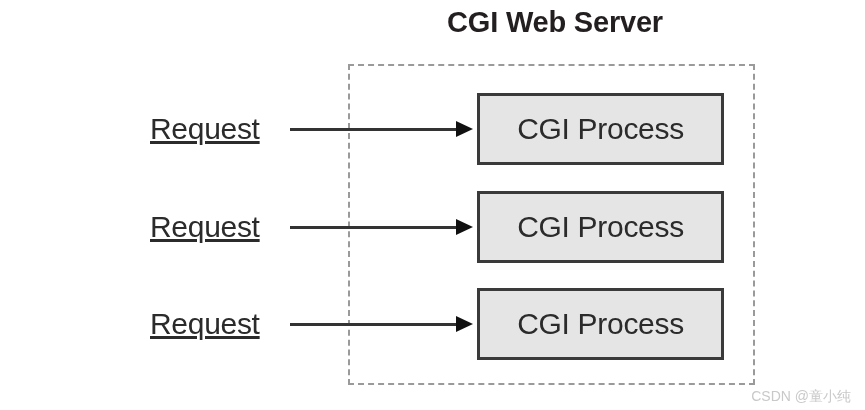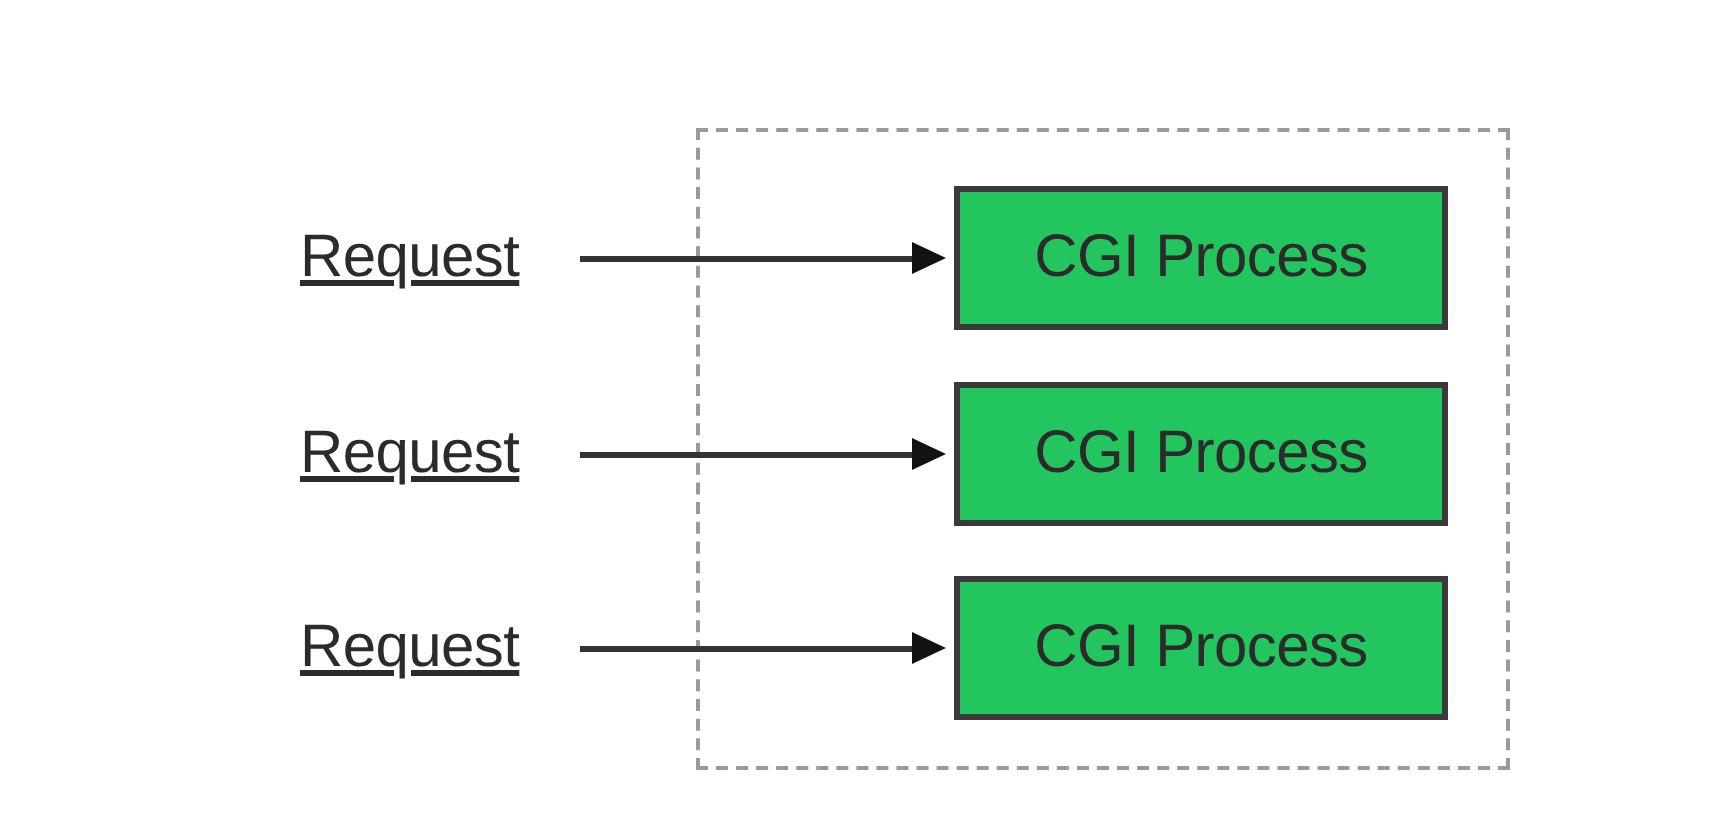--- a/index.html
+++ b/index.html
@@ -90,21 +90,21 @@
     border-left: 17px solid #111111;
   }
   .process-box {
     position: absolute;
     left: 477px;
     top: 0;
     width: 247px;
     height: 72px;
     border: 3px solid #3a3a3a;
     box-sizing: border-box;
-    background: #22c55e;
+    background: #e5e5e5;
     display: flex;
     align-items: center;
     justify-content: center;
   }
   .process-label {
     font-size: 30px;
     color: #2b2b2b;
     line-height: 34px;
     white-space: nowrap;
     letter-spacing: -0.3px;
@@ -119,20 +119,21 @@
     color: #c9c9c9;
     white-space: nowrap;
     user-select: none;
   }
 </style>
 </head>
 <body>
 
 <div id="canvas">
 
+  <div id="diagram-title">CGI Web Server</div>
 
   <div id="server-boundary"></div>
 
   <div class="row" style="top:93px;">
     <div class="request-label">Request</div>
     <div class="arrow">
       <div class="arrow-line"></div>
       <div class="arrow-head"></div>
     </div>
     <div class="process-box">
@@ -155,14 +156,15 @@
     <div class="request-label">Request</div>
     <div class="arrow">
       <div class="arrow-line"></div>
       <div class="arrow-head"></div>
     </div>
     <div class="process-box">
       <span class="process-label">CGI Process</span>
     </div>
   </div>
 
+  <div id="watermark">CSDN @童小纯</div>
 
 </div>
 
 </body></html>

